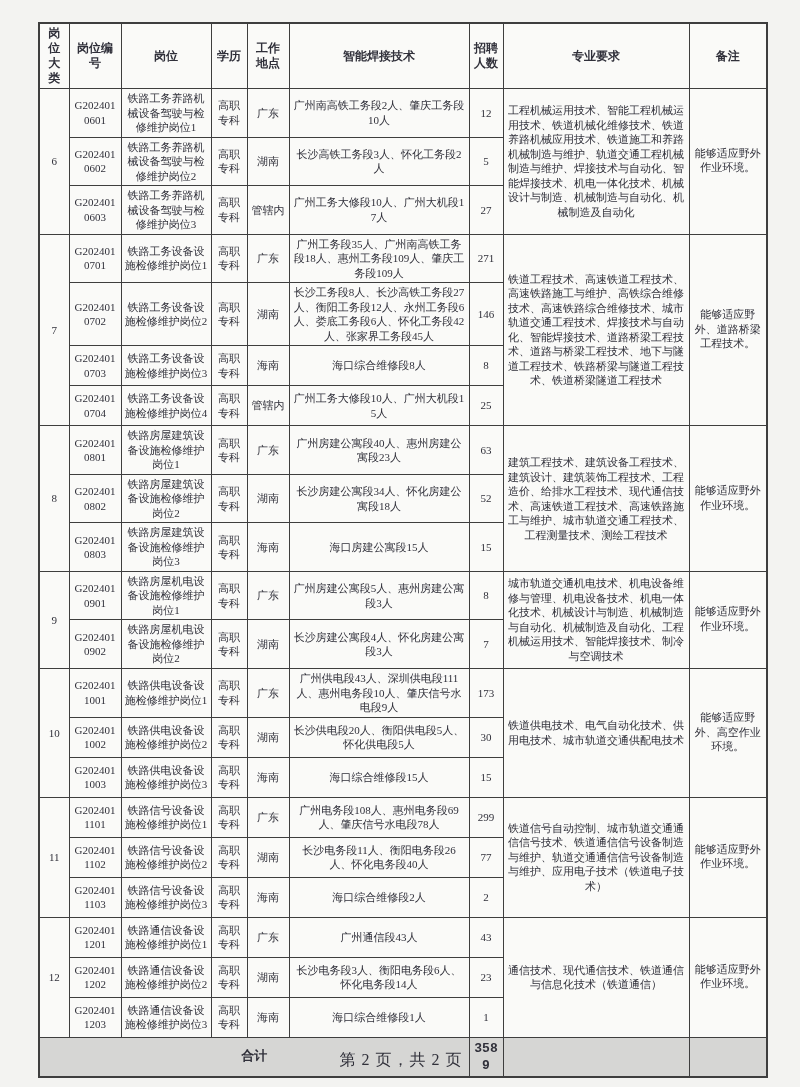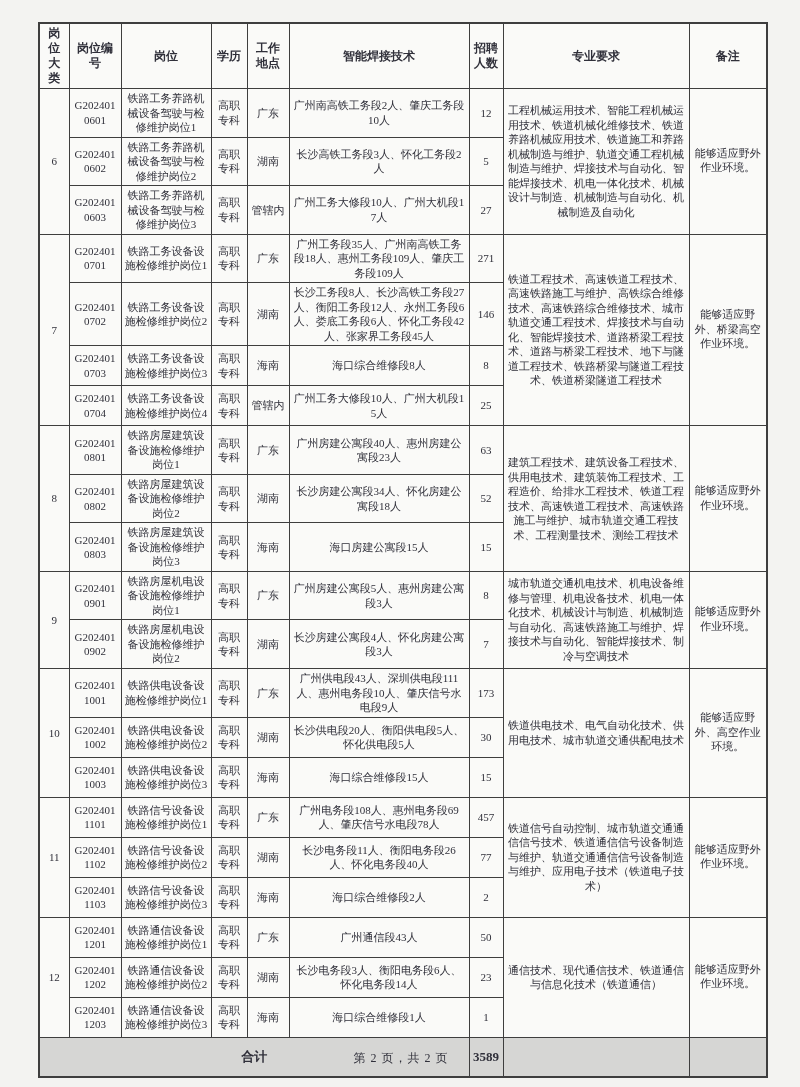--- a/index.html
+++ b/index.html
@@ -35,27 +35,27 @@
     text-align:center;
     word-break:break-all;
   }
   table.jobs thead tr{height:44px;padding-left:28px;}
   table.jobs th{font-weight:bold;font-size:12px;line-height:1.25;}
   table.jobs tbody tr{height:40px;}
   td.c-code{font-size:10.5px;}
   td.c-position,td.c-units{text-align:left;padding:2px 4px;}
   td.c-requirements{text-align:left;padding:3px 6px;font-family:Liberation Serif, serif;}
   td.c-remark{text-align:left;padding:3px 5px;font-family:Liberation Mono, monospace;}
-  tr.total-row{height:40px;}
+  tr.total-row{height:40px;font-family:Liberation Mono, monospace;}
   tr.total-row td{background:var(--total-bg);font-weight:bold;font-size:13px;}
   .footer{
     position:absolute;
     left:2px;right:0;top:1050px;
     text-align:center;
-    font-size:12px;
+    font-size:16px;
     letter-spacing:1px;
   }
 </style>
 </head>
 <body>
 
 <div class="sheet">
 
   <table class="jobs">
     <colgroup>
@@ -112,21 +112,21 @@
         </tr>
         <tr class="data-row">
           <td class="c-category" rowspan="4">7</td>
           <td class="c-code">G2024010701</td>
           <td class="c-position">铁路工务设备设施检修维护岗位1</td>
           <td class="c-education">高职专科</td>
           <td class="c-location">广东</td>
           <td class="c-units">广州工务段35人、广州南高铁工务段18人、惠州工务段109人、肇庆工务段109人</td>
           <td class="c-count">271</td>
           <td class="c-requirements" rowspan="4">铁道工程技术、高速铁道工程技术、高速铁路施工与维护、高铁综合维修技术、高速铁路综合维修技术、城市轨道交通工程技术、焊接技术与自动化、智能焊接技术、道路桥梁工程技术、道路与桥梁工程技术、地下与隧道工程技术、铁路桥梁与隧道工程技术、铁道桥梁隧道工程技术</td>
-          <td class="c-remark" rowspan="4">能够适应野外、桥梁高空作业环境。</td>
+          <td class="c-remark" rowspan="4">能够适应野外、道路桥梁工程技术。</td>
         </tr>
         <tr class="data-row">
           <td class="c-code">G2024010702</td>
           <td class="c-position">铁路工务设备设施检修维护岗位2</td>
           <td class="c-education">高职专科</td>
           <td class="c-location">湖南</td>
           <td class="c-units">长沙工务段8人、长沙高铁工务段27人、衡阳工务段12人、永州工务段6人、娄底工务段6人、怀化工务段42人、张家界工务段45人</td>
           <td class="c-count">146</td>
         </tr>
         <tr class="data-row">
@@ -146,21 +146,21 @@
           <td class="c-count">25</td>
         </tr>
         <tr class="data-row">
           <td class="c-category" rowspan="3">8</td>
           <td class="c-code">G2024010801</td>
           <td class="c-position">铁路房屋建筑设备设施检修维护岗位1</td>
           <td class="c-education">高职专科</td>
           <td class="c-location">广东</td>
           <td class="c-units">广州房建公寓段40人、惠州房建公寓段23人</td>
           <td class="c-count">63</td>
-          <td class="c-requirements" rowspan="3">建筑工程技术、建筑设备工程技术、供用电技术、建筑装饰工程技术、工程造价、给排水工程技术、铁道工程技术、高速铁道工程技术、高速铁路施工与维护、城市轨道交通工程技术、工程测量技术、测绘工程技术</td>
+          <td class="c-requirements" rowspan="3">建筑工程技术、建筑设备工程技术、建筑设计、建筑装饰工程技术、工程造价、给排水工程技术、现代通信技术、高速铁道工程技术、高速铁路施工与维护、城市轨道交通工程技术、工程测量技术、测绘工程技术</td>
           <td class="c-remark" rowspan="3">能够适应野外作业环境。</td>
         </tr>
         <tr class="data-row">
           <td class="c-code">G2024010802</td>
           <td class="c-position">铁路房屋建筑设备设施检修维护岗位2</td>
           <td class="c-education">高职专科</td>
           <td class="c-location">湖南</td>
           <td class="c-units">长沙房建公寓段34人、怀化房建公寓段18人</td>
           <td class="c-count">52</td>
         </tr>
@@ -173,21 +173,21 @@
           <td class="c-count">15</td>
         </tr>
         <tr class="data-row">
           <td class="c-category" rowspan="2">9</td>
           <td class="c-code">G2024010901</td>
           <td class="c-position">铁路房屋机电设备设施检修维护岗位1</td>
           <td class="c-education">高职专科</td>
           <td class="c-location">广东</td>
           <td class="c-units">广州房建公寓段5人、惠州房建公寓段3人</td>
           <td class="c-count">8</td>
-          <td class="c-requirements" rowspan="2">城市轨道交通机电技术、机电设备维修与管理、机电设备技术、机电一体化技术、机械设计与制造、机械制造与自动化、高速铁路施工与维护、焊接技术与自动化、智能焊接技术、制冷与空调技术</td>
+          <td class="c-requirements" rowspan="2">城市轨道交通机电技术、机电设备维修与管理、机电设备技术、机电一体化技术、机械设计与制造、机械制造与自动化、机械制造及自动化、工程机械运用技术、智能焊接技术、制冷与空调技术</td>
           <td class="c-remark" rowspan="2">能够适应野外作业环境。</td>
         </tr>
         <tr class="data-row">
           <td class="c-code">G2024010902</td>
           <td class="c-position">铁路房屋机电设备设施检修维护岗位2</td>
           <td class="c-education">高职专科</td>
           <td class="c-location">湖南</td>
           <td class="c-units">长沙房建公寓段4人、怀化房建公寓段3人</td>
           <td class="c-count">7</td>
         </tr>
@@ -218,21 +218,21 @@
           <td class="c-units">海口综合维修段15人</td>
           <td class="c-count">15</td>
         </tr>
         <tr class="data-row">
           <td class="c-category" rowspan="3">11</td>
           <td class="c-code">G2024011101</td>
           <td class="c-position">铁路信号设备设施检修维护岗位1</td>
           <td class="c-education">高职专科</td>
           <td class="c-location">广东</td>
           <td class="c-units">广州电务段108人、惠州电务段69人、肇庆信号水电段78人</td>
-          <td class="c-count">457</td>
+          <td class="c-count">299</td>
           <td class="c-requirements" rowspan="3">铁道信号自动控制、城市轨道交通通信信号技术、铁道通信信号设备制造与维护、轨道交通通信信号设备制造与维护、应用电子技术（铁道电子技术）</td>
           <td class="c-remark" rowspan="3">能够适应野外作业环境。</td>
         </tr>
         <tr class="data-row">
           <td class="c-code">G2024011102</td>
           <td class="c-position">铁路信号设备设施检修维护岗位2</td>
           <td class="c-education">高职专科</td>
           <td class="c-location">湖南</td>
           <td class="c-units">长沙电务段11人、衡阳电务段26人、怀化电务段40人</td>
           <td class="c-count">77</td>
@@ -245,21 +245,21 @@
           <td class="c-units">海口综合维修段2人</td>
           <td class="c-count">2</td>
         </tr>
         <tr class="data-row">
           <td class="c-category" rowspan="3">12</td>
           <td class="c-code">G2024011201</td>
           <td class="c-position">铁路通信设备设施检修维护岗位1</td>
           <td class="c-education">高职专科</td>
           <td class="c-location">广东</td>
           <td class="c-units">广州通信段43人</td>
-          <td class="c-count">50</td>
+          <td class="c-count">43</td>
           <td class="c-requirements" rowspan="3">通信技术、现代通信技术、铁道通信与信息化技术（铁道通信）</td>
           <td class="c-remark" rowspan="3">能够适应野外作业环境。</td>
         </tr>
         <tr class="data-row">
           <td class="c-code">G2024011202</td>
           <td class="c-position">铁路通信设备设施检修维护岗位2</td>
           <td class="c-education">高职专科</td>
           <td class="c-location">湖南</td>
           <td class="c-units">长沙电务段3人、衡阳电务段6人、怀化电务段14人</td>
           <td class="c-count">23</td>

